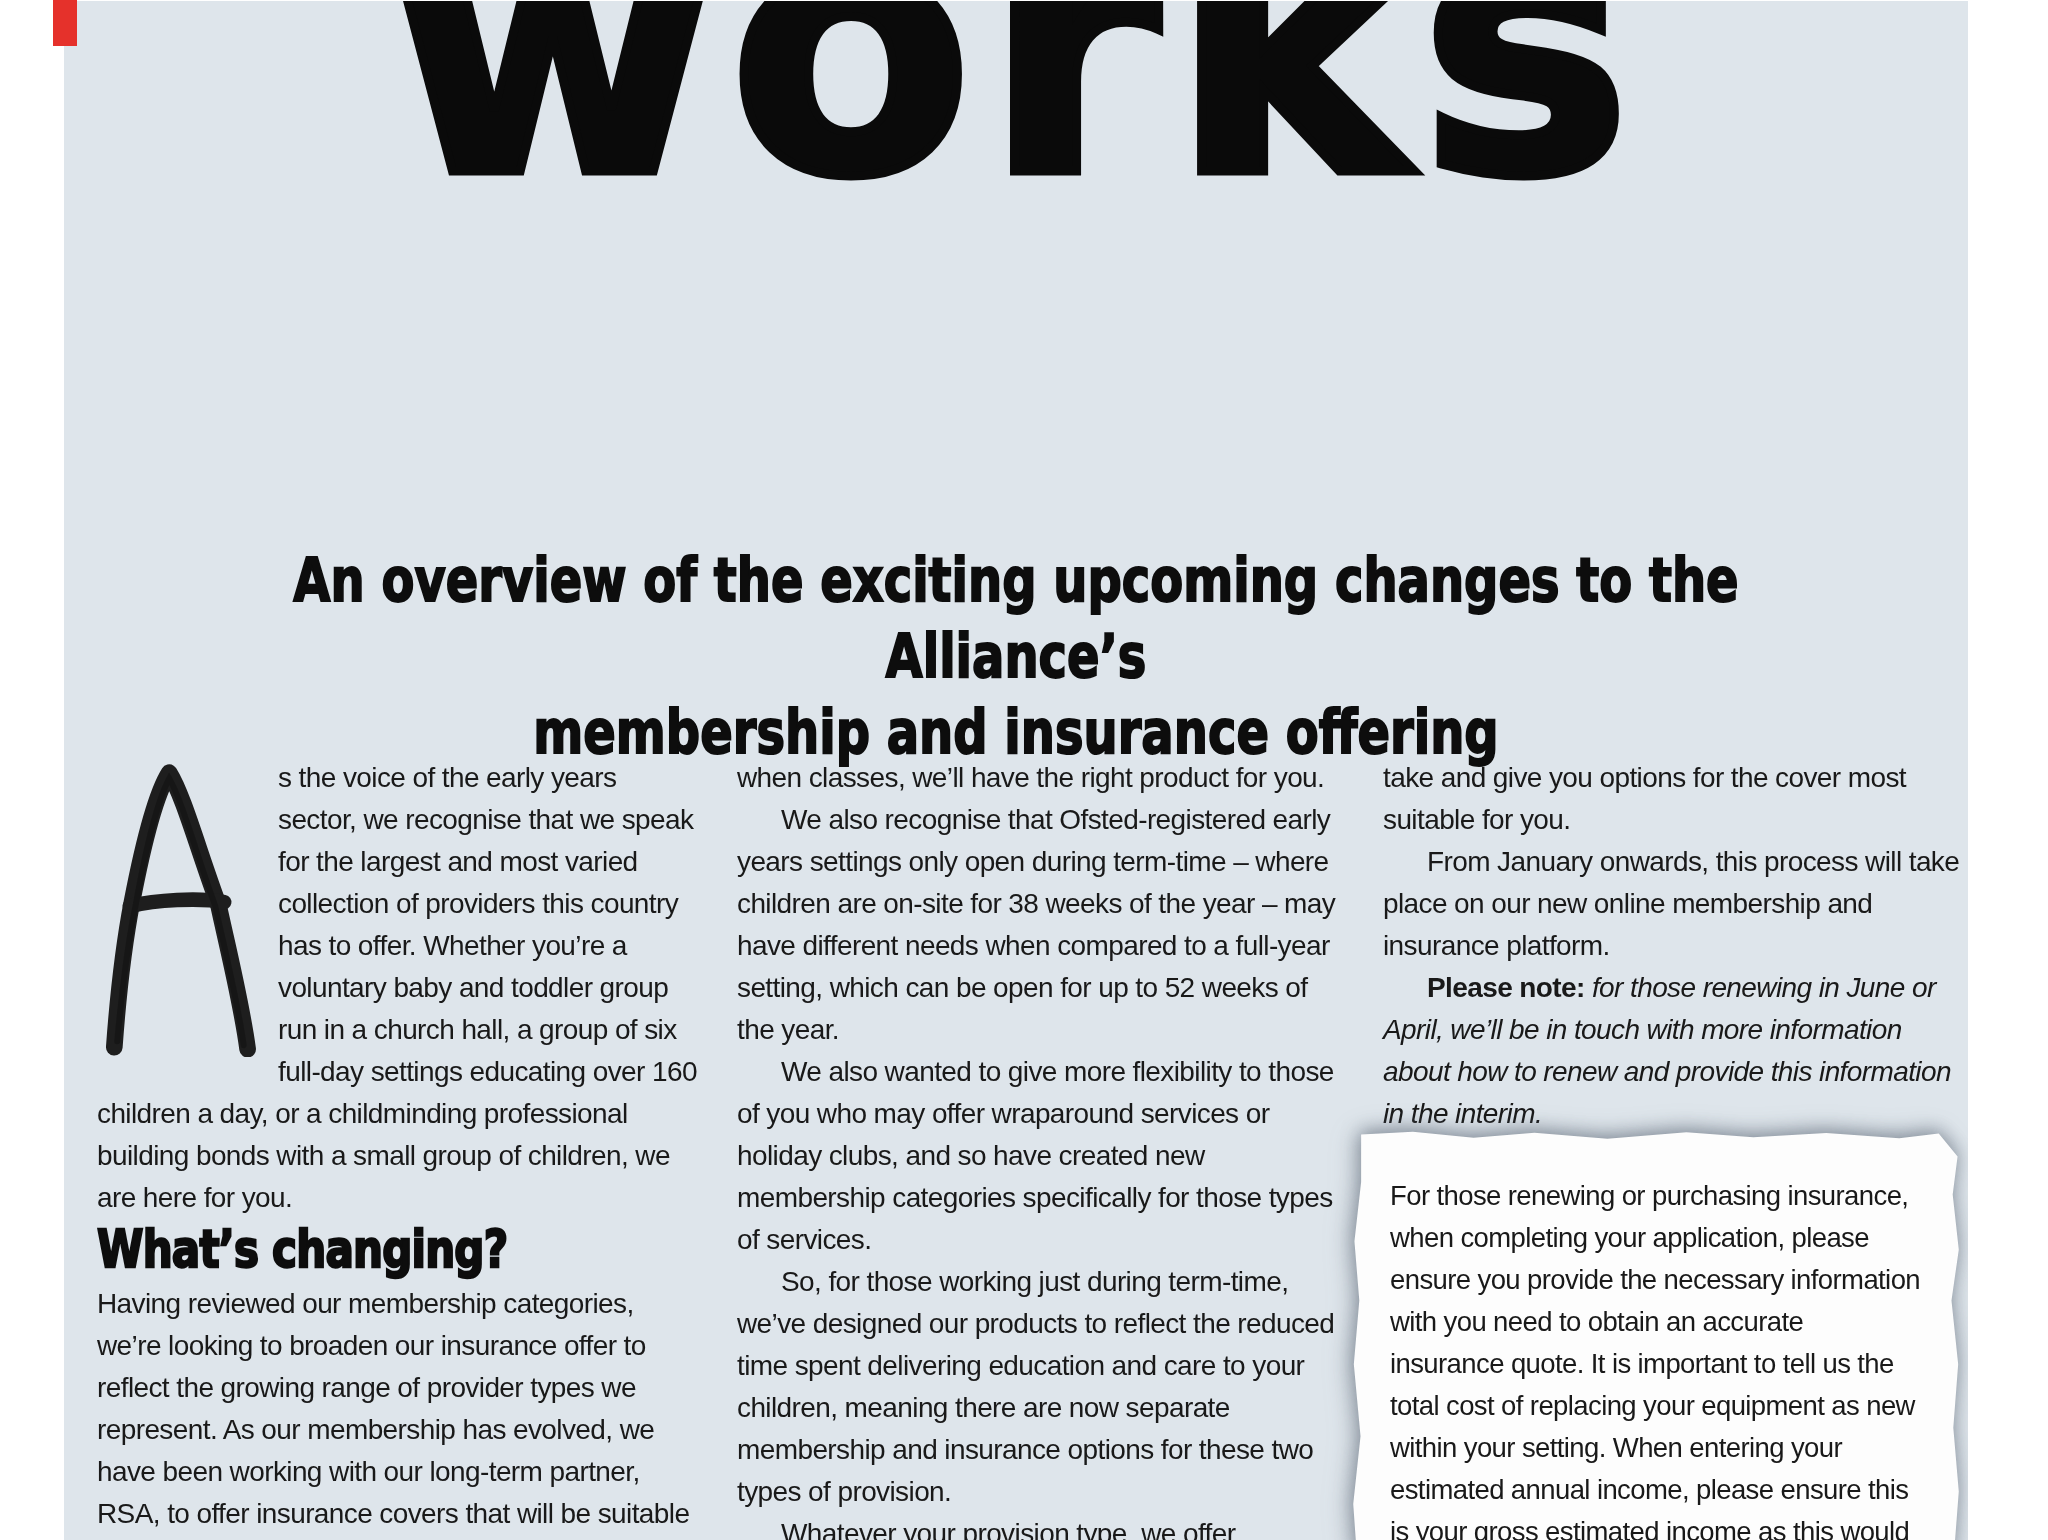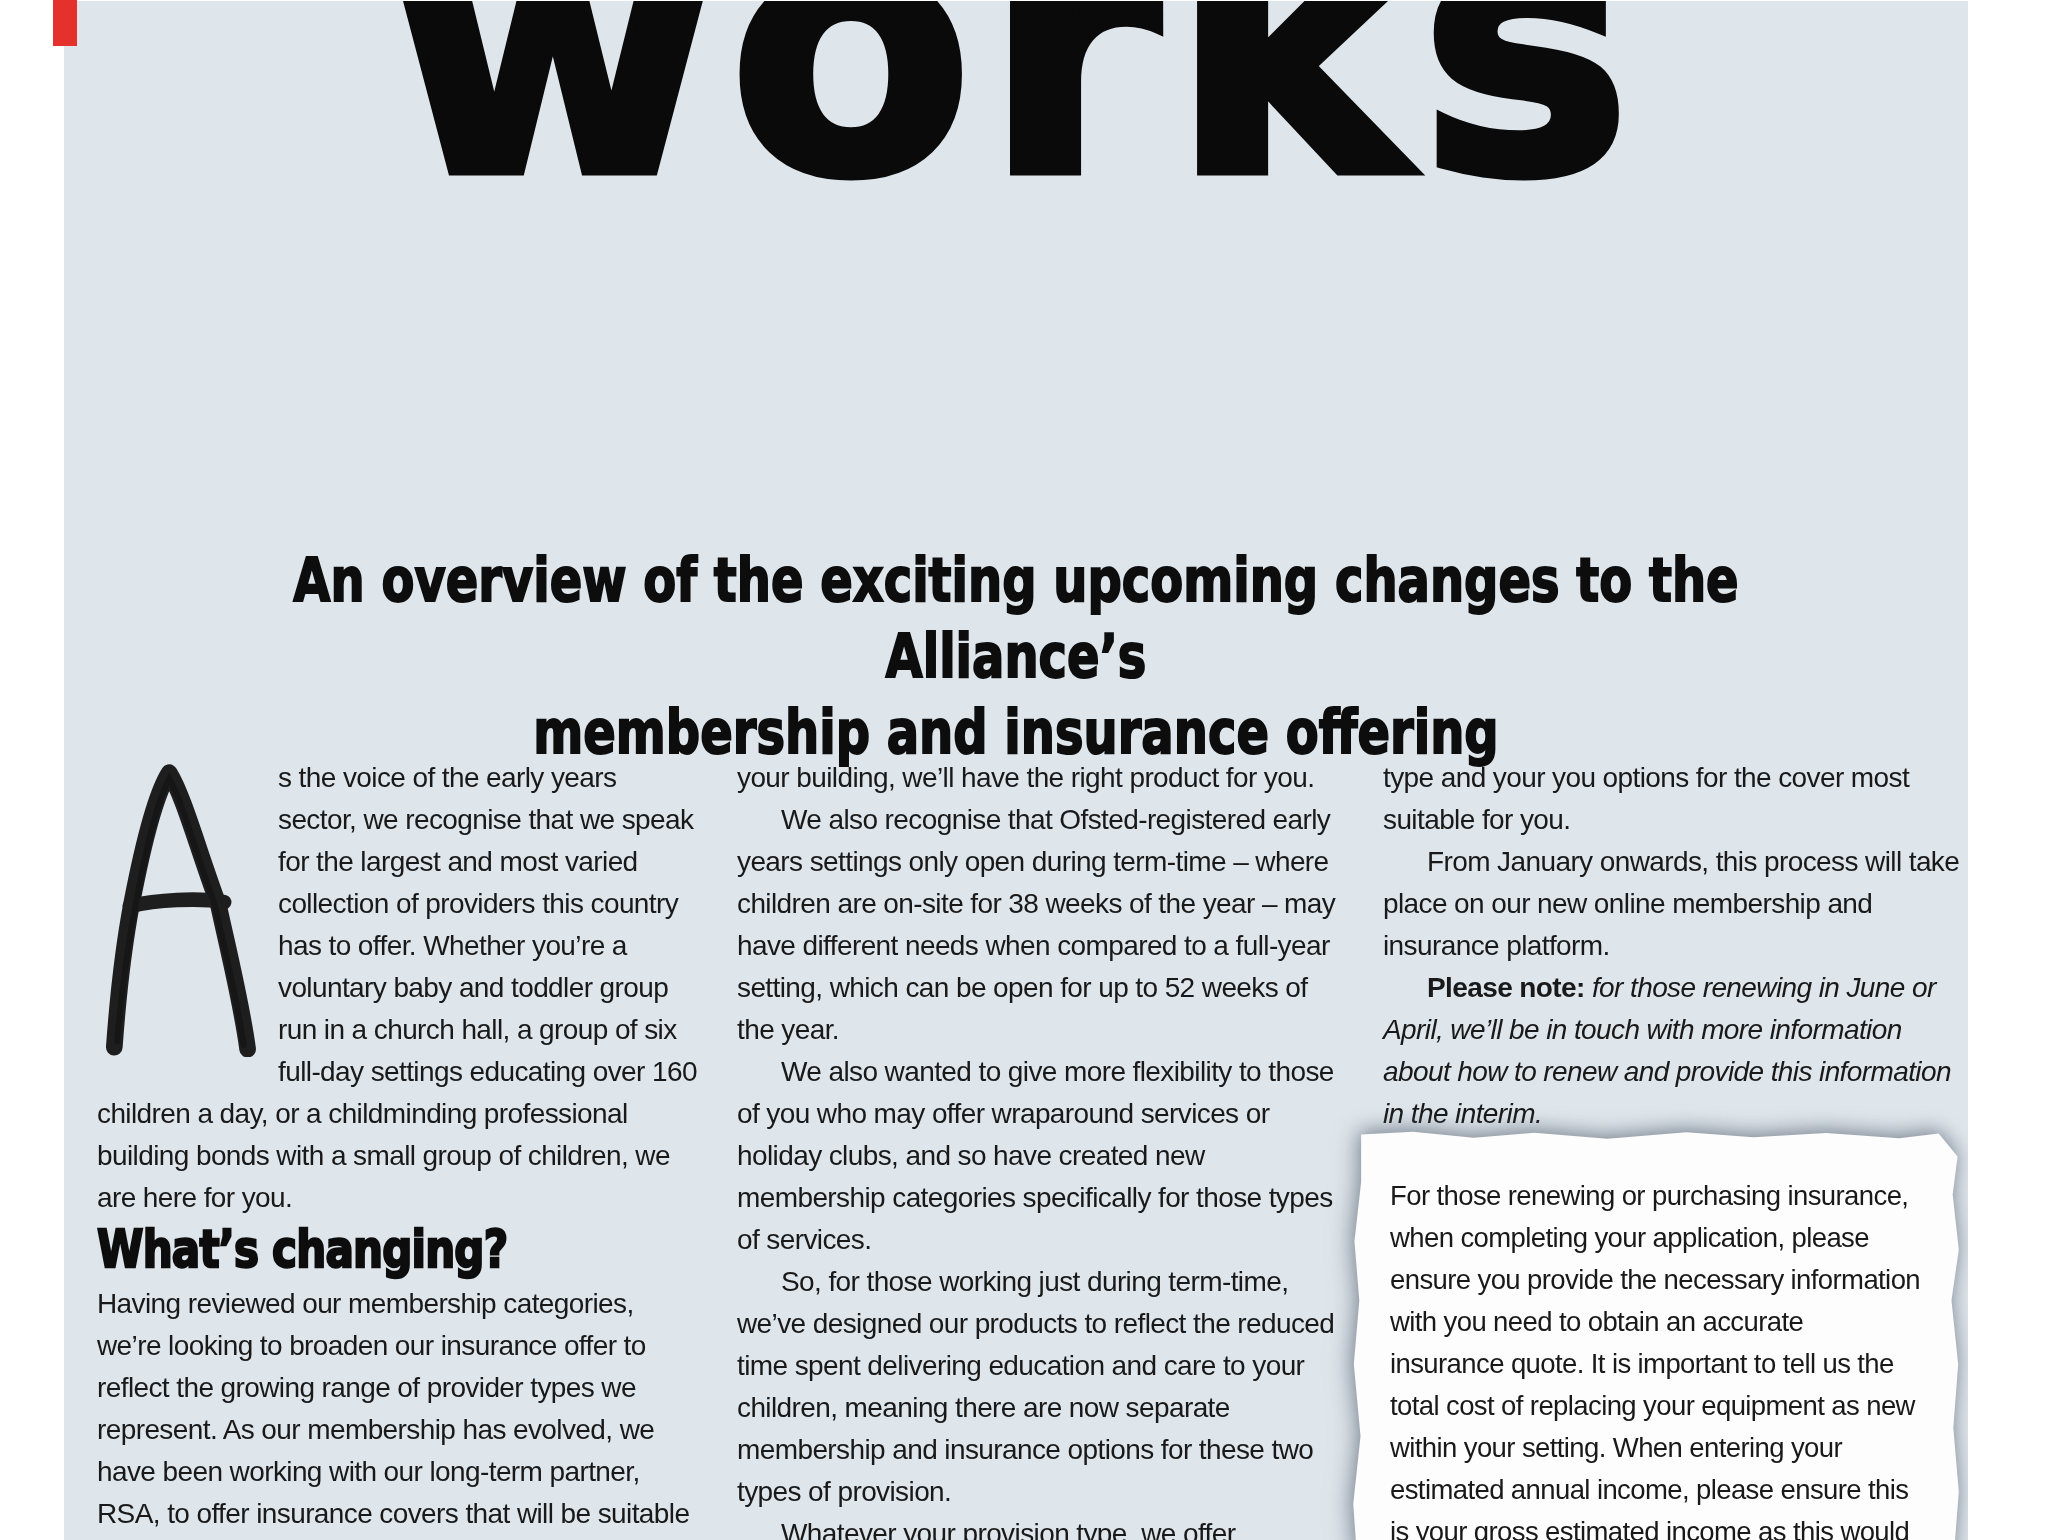--- a/index.html
+++ b/index.html
@@ -67,29 +67,29 @@
           <path d="M 32,152 C 58,146 102,143 128,148" fill="none" stroke="#1e1e1e" stroke-width="15" stroke-linecap="round"></path>
           <path d="M 19,290 C 24,236 30,188 38,150 C 47,100 60,44 72,22 C 85,44 100,100 119,152 C 129,198 142,250 148,294" fill="none" stroke="#111" stroke-width="6" stroke-linecap="round" opacity="0.55"></path>
         </svg>
       </div>
       <p>s the voice of the early years sector, we recognise that we speak for the largest and most varied collection of providers this country has to offer. Whether you’re a voluntary baby and toddler group run in a church hall, a group of six full-day settings educating over 160 children a day, or a childminding professional building bonds with a small group of children, we are here for you.</p>
       <h2 class="section-heading">What’s changing?</h2>
       <p>Having reviewed our membership categories, we’re looking to broaden our insurance offer to reflect the growing range of provider types we represent. As our membership has evolved, we have been working with our long-term partner, RSA, to offer insurance covers that will be suitable for the variety of services that our</p>
     </div>
 
     <div class="col col-2">
-      <p>your building, we’ll have the right product for you.</p>
+      <p>when classes, we’ll have the right product for you.</p>
       <p class="indent">We also recognise that Ofsted-registered early years settings only open during term-time – where children are on-site for 38 weeks of the year – may have different needs when compared to a full-year setting, which can be open for up to 52 weeks of the year.</p>
       <p class="indent">We also wanted to give more flexibility to those of you who may offer wraparound services or holiday clubs, and so have created new membership categories specifically for those types of services.</p>
       <p class="indent">So, for those working just during term-time, we’ve designed our products to reflect the reduced time spent delivering education and care to your children, meaning there are now separate membership and insurance options for these two types of provision.</p>
       <p class="indent">Whatever your provision type, we offer additional insurance extensions focused on</p>
     </div>
 
     <div class="col col-3">
-      <p>type and your you options for the cover most suitable for you.</p>
+      <p>take and give you options for the cover most suitable for you.</p>
       <p class="indent">From January onwards, this process will take place on our new online membership and insurance platform.</p>
       <p class="indent"><span class="note-label">Please note:</span><span class="note-rest"> for those renewing in June or April, we’ll be in touch with more information about how to renew and provide this information in the interim.</span></p>
     </div>
 
     <div class="torn-wrap">
       <div class="torn-note">
         <p>For those renewing or purchasing insurance, when completing your application, please ensure you provide the necessary information with you need to obtain an accurate insurance quote. It is important to tell us the total cost of replacing your equipment as new within your setting. When entering your estimated annual income, please ensure this is your gross estimated income as this would be the maximum amount payable should your setting</p>
       </div>
     </div>
 

